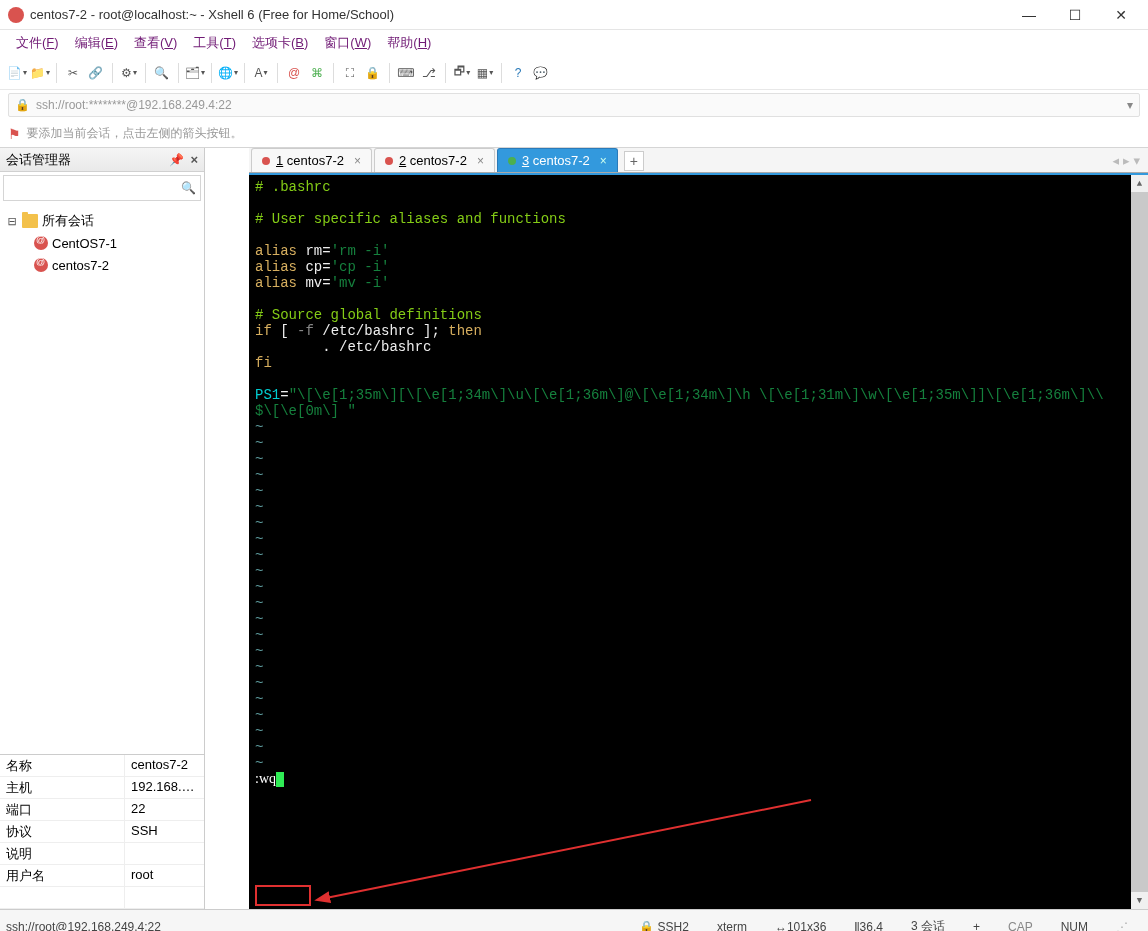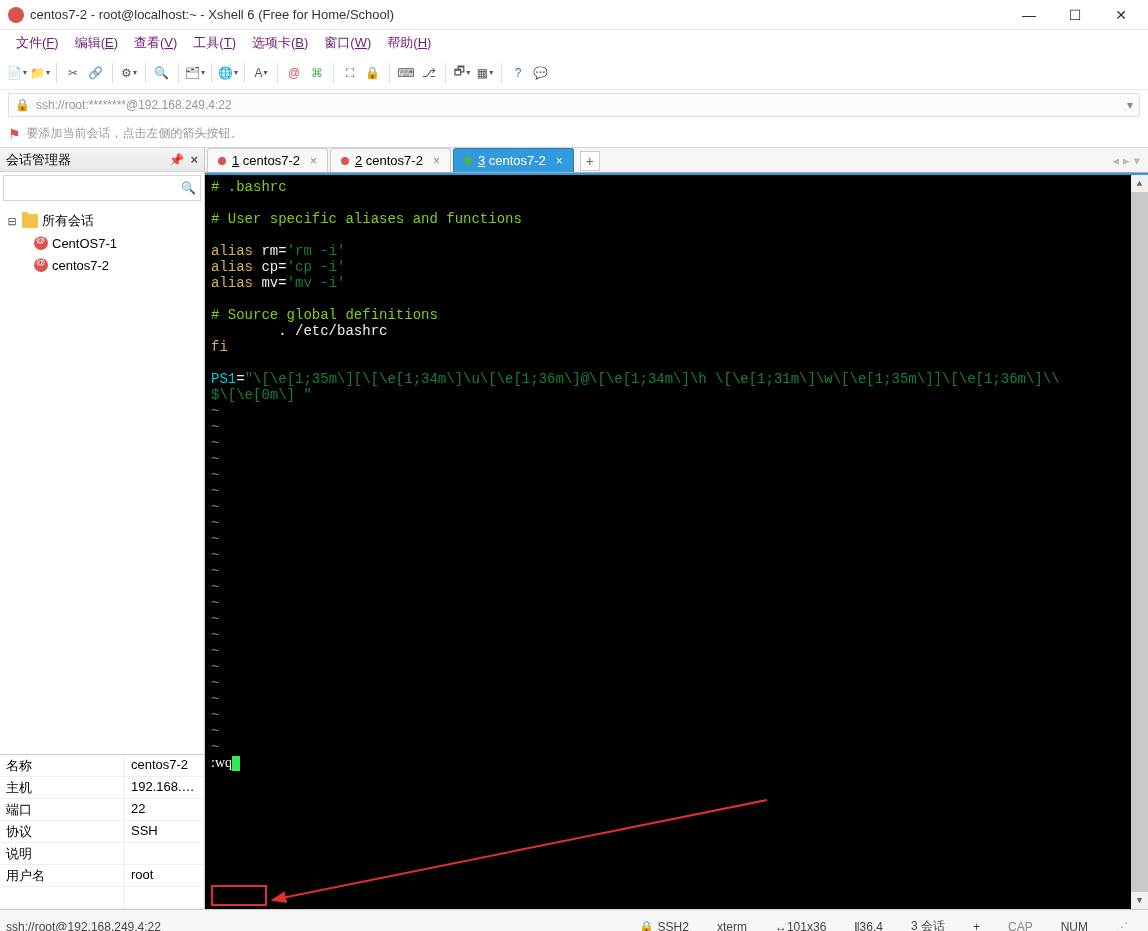--- a/index.html
+++ b/index.html
@@ -15,21 +15,21 @@
 .toolbar { height: 34px; display: flex; align-items: center; padding: 0 6px; background: #fff; border-bottom: 1px solid #e8e8e8; gap: 1px; }
 .tbtn { min-width: 22px; height: 22px; display: inline-flex; align-items: center; justify-content: center; border-radius: 2px; position: relative; }
 .tbtn.dd::after { content: "▾"; font-size: 8px; color: #555; margin-left: 1px; }
 .tsep { width: 1px; height: 20px; background: #ddd; margin: 0 4px; }
 .addressbar { height: 30px; display: flex; align-items: center; padding: 2px 8px; background: #fff; }
 .addrbox { flex: 1; height: 24px; border: 1px solid #e0e0e0; background: #fafafa; border-radius: 2px; display: flex; align-items: center; padding: 0 6px; color: #999; }
 .addrbox .lock { margin-right: 6px; }
 .addrbox .arrow { margin-left: auto; color: #888; }
 .hintbar { height: 28px; display: flex; align-items: center; padding: 0 8px; background: #fff; color: #999; border-bottom: 1px solid #d5d5d5; }
 .hintbar .flag { color: #d9534f; margin-right: 6px; font-size: 14px; }
-.maingrid { flex: 1; display: flex; overflow: hidden; }
+.maingrid { flex: 1; display: flex; overflow: hidden; gap: 44px; }
 .sessionpane { width: 205px; display: flex; flex-direction: column; border-right: 1px solid #ccc; background: #fff; }
 .session-hdr { height: 24px; background: linear-gradient(#f5f5f5,#e9e9e9); display: flex; align-items: center; padding: 0 6px; border-bottom: 1px solid #d0d0d0; font-size: 13px; }
 .session-hdr .pin { margin-left: auto; font-size: 12px; color: #555; }
 .session-hdr .xclose { margin-left: 6px; font-size: 13px; color: #555; font-weight: bold; }
 .searchbox { height: 26px; border: 1px solid #d5d5d5; margin: 3px; display: flex; align-items: center; padding: 0 4px; }
 .searchbox .mag { margin-left: auto; color: #999; }
 .tree { flex: 1; padding: 6px 2px; overflow: auto; font-size: 13px; }
 .tree-row { display: flex; align-items: center; height: 22px; padding-left: 4px; }
 .tree-row .tgl { width: 12px; text-align: center; color: #555; font-size: 11px; }
 .tree-row .fldr { width: 16px; height: 14px; background: #f3c14b; margin: 0 4px; border-radius: 1px; position: relative; }
@@ -221,20 +221,21 @@
       <div id="termbody">
           <div class="termline tcomment"># .bashrc</div>
           <div class="termline ">&nbsp;</div>
           <div class="termline tcomment"># User specific aliases and functions</div>
           <div class="termline ">&nbsp;</div>
           <div class="termline"><span class="tyellow">alias</span><span class="twhite"> rm=</span><span class="tpink">'rm -i'</span></div>
           <div class="termline"><span class="tyellow">alias</span><span class="twhite"> cp=</span><span class="tpink">'cp -i'</span></div>
           <div class="termline"><span class="tyellow">alias</span><span class="twhite"> mv=</span><span class="tpink">'mv -i'</span></div>
           <div class="termline ">&nbsp;</div>
           <div class="termline tcomment"># Source global definitions</div>
+          <div class="termline"><span class="tyellow">if</span><span class="twhite"> [ </span><span class="tgrey">-f</span><span class="twhite"> /etc/bashrc ]; </span><span class="tyellow">then</span></div>
           <div class="termline twhite">        . /etc/bashrc</div>
           <div class="termline"><span class="tyellow">fi</span></div>
           <div class="termline ">&nbsp;</div>
           <div class="termline"><span class="tcyan">PS1</span><span class="twhite">=</span><span class="tpink">"\[\e[1;35m\][\[\e[1;34m\]\u\[\e[1;36m\]@\[\e[1;34m\]\h \[\e[1;31m\]\w\[\e[1;35m\]]\[\e[1;36m\]\\</span></div>
           <div class="termline"><span class="tpink">$\[\e[0m\] "</span></div>
           <div class="termline tilde">~</div>
           <div class="termline tilde">~</div>
           <div class="termline tilde">~</div>
           <div class="termline tilde">~</div>
           <div class="termline tilde">~</div>

